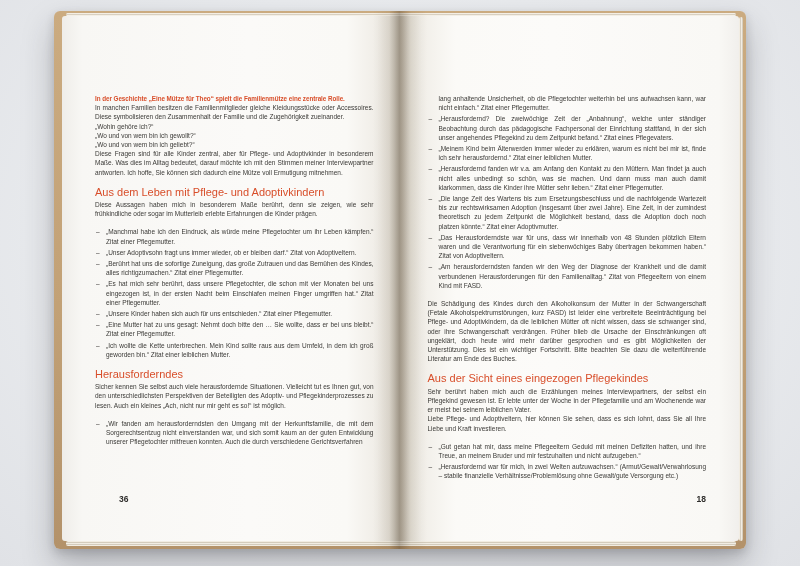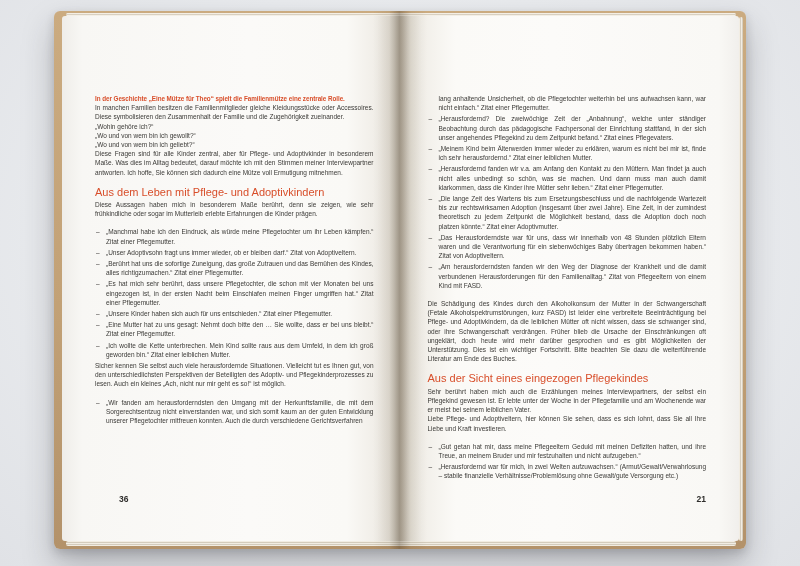--- a/index.html
+++ b/index.html
@@ -120,20 +120,21 @@
           <div class="quotes">
             <p class="quote">„Manchmal habe ich den Eindruck, als würde meine Pflegetochter um ihr Leben kämpfen.“ Zitat einer Pflegemutter.</p>
             <p class="quote">„Unser Adoptivsohn fragt uns immer wieder, ob er bleiben darf.“ Zitat von Adoptiveltern.</p>
             <p class="quote">„Berührt hat uns die sofortige Zuneigung, das große Zutrauen und das Bemühen des Kindes, alles richtigzumachen.“ Zitat einer Pflegemutter.</p>
             <p class="quote">„Es hat mich sehr berührt, dass unsere Pflegetochter, die schon mit vier Monaten bei uns eingezogen ist, in der ersten Nacht beim Einschlafen meinen Finger umgriffen hat.“ Zitat einer Pflegemutter.</p>
             <p class="quote">„Unsere Kinder haben sich auch für uns entschieden.“ Zitat einer Pflegemutter.</p>
             <p class="quote">„Eine Mutter hat zu uns gesagt: Nehmt doch bitte den … Sie wollte, dass er bei uns bleibt.“ Zitat einer Pflegemutter.</p>
             <p class="quote">„Ich wollte die Kette unterbrechen. Mein Kind sollte raus aus dem Umfeld, in dem ich groß geworden bin.“ Zitat einer leiblichen Mutter.</p>
           </div>
 
+          <h3 class="sec-heading">Herausforderndes</h3>
           <p class="body-p">Sicher kennen Sie selbst auch viele herausfordernde Situationen. Vielleicht tut es Ihnen gut, von den unterschiedlichsten Perspektiven der Beteiligten des Adoptiv- und Pflegekinderprozesses zu lesen. Auch ein kleines „Ach, nicht nur mir geht es so!“ ist möglich.</p>
           <div class="quotes">
             <p class="quote">„Wir fanden am herausforderndsten den Umgang mit der Herkunftsfamilie, die mit dem Sorgerechtsentzug nicht einverstanden war, und sich somit kaum an der guten Entwicklung unserer Pflegetochter mitfreuen konnten. Auch die durch verschiedene Gerichtsverfahren</p>
           </div>
         </div>
         <div class="page-number pn-left">36</div>
       </div>
 
       <div class="page page-right">
         <div class="page-content">
@@ -150,19 +151,19 @@
           <p class="body-p gap-top">Die Schädigung des Kindes durch den Alkoholkonsum der Mutter in der Schwangerschaft (Fetale Alkoholspektrumstörungen, kurz FASD) ist leider eine verbreitete Beeinträchtigung bei Pflege- und Adoptivkindern, da die leiblichen Mütter oft nicht wissen, dass sie schwanger sind, oder ihre Schwangerschaft verdrängen. Früher blieb die Ursache der Einschränkungen oft ungeklärt, doch heute wird mehr darüber gesprochen und es gibt Möglichkeiten der Unterstützung. Dies ist ein wichtiger Fortschritt. Bitte beachten Sie dazu die weiterführende Literatur am Ende des Buches.</p>
 
           <h3 class="sec-heading">Aus der Sicht eines eingezogen Pflegekindes</h3>
           <p class="body-p">Sehr berührt haben mich auch die Erzählungen meines Interviewpartners, der selbst ein Pflegekind gewesen ist. Er lebte unter der Woche in der Pflegefamilie und am Wochenende war er meist bei seinem leiblichen Vater.</p>
           <p class="body-p">Liebe Pflege- und Adoptiveltern, hier können Sie sehen, dass es sich lohnt, dass Sie all Ihre Liebe und Kraft investieren.</p>
           <div class="quotes">
             <p class="quote">„Gut getan hat mir, dass meine Pflegeeltern Geduld mit meinen Defiziten hatten, und ihre Treue, an meinem Bruder und mir festzuhalten und nicht aufzugeben.“</p>
             <p class="quote">„Herausfordernd war für mich, in zwei Welten aufzuwachsen.“ (Armut/Gewalt/Verwahrlosung – stabile finanzielle Verhältnisse/Problemlösung ohne Gewalt/gute Versorgung etc.)</p>
           </div>
         </div>
-        <div class="page-number pn-right">21</div>
+        <div class="page-number pn-right">18</div>
       </div>
 
     </div>
     <div class="gutter-shade"></div>
   </div>
 </div>
 
 </body></html>

